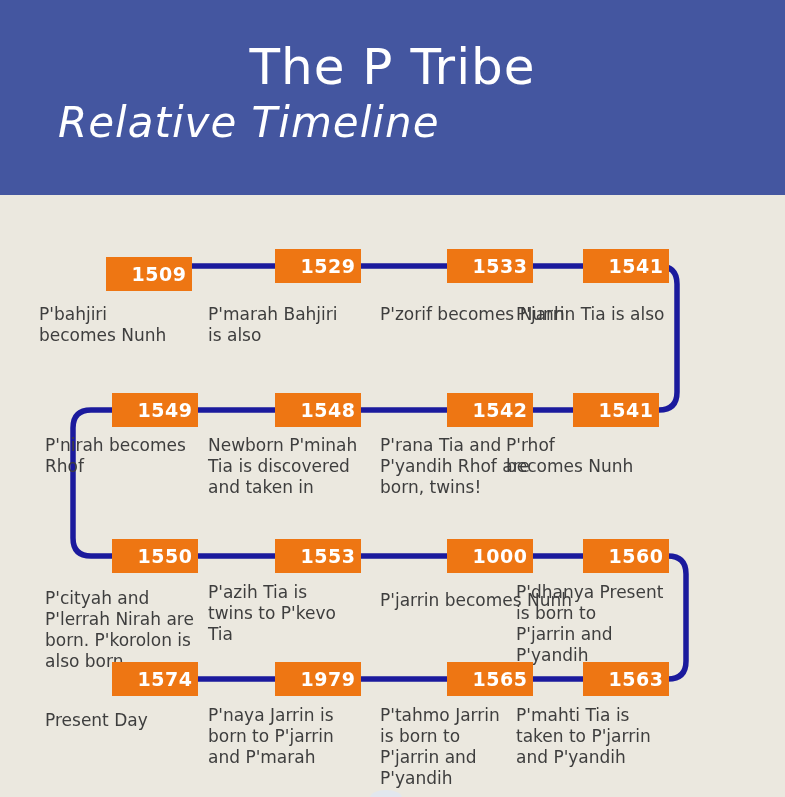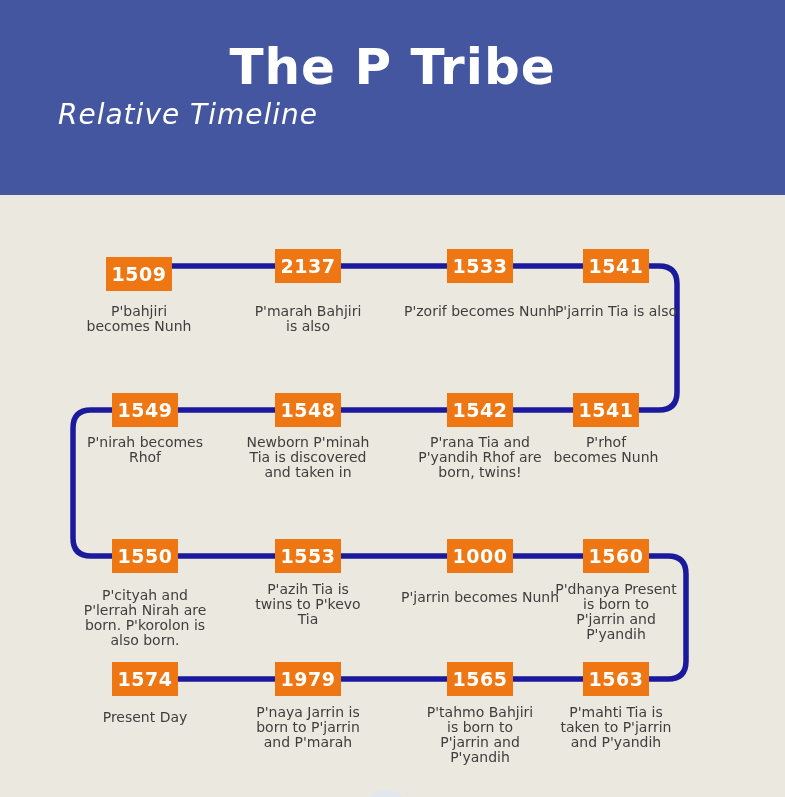--- a/index.html
+++ b/index.html
@@ -11,52 +11,53 @@
   .stage{position:relative;width:785px;height:797px;background:var(--page_bg,#ebe8df);}
 
   
   .banner{
     position:absolute;left:0;top:0;width:785px;height:195px;
     background:var(--header_bg,#4456a0);
   }
   .banner h1{
     margin:0;position:absolute;left:0;top:38px;width:100%;
     text-align:center;color:var(--header_text,#ffffff);
-    font-size:50px;font-weight:700;letter-spacing:1px;
+    font-size:50px;font-weight:400;letter-spacing:1px;
   }
   .banner h2{
     margin:0;position:absolute;left:58px;top:98px;
     color:var(--header_text,#ffffff);
-    font-size:28px;font-weight:400;font-style:italic;letter-spacing:1px;
+    font-size:42px;font-weight:400;font-style:italic;letter-spacing:1px;
   }
 
   
   .tl{position:absolute;left:0;top:0;width:785px;height:797px;}
   svg.connector{position:absolute;left:0;top:0;}
 
   .evt .badge{
     position:absolute;
     left:calc(var(--cx) - 33px);
     top:calc(var(--ly) - 17px + var(--by,0px));
     width:66px;height:34px;
     background:var(--badge_bg,#ee7613);
     color:var(--badge_text,#ffffff);
     font-size:19px;font-weight:600;letter-spacing:.5px;
     display:flex;align-items:center;justify-content:center;
     z-index:2;
+    padding-left:20px;
   }
   .evt .desc{
     position:absolute;
     left:calc(var(--cx) - 100px);
     top:var(--ty);
     width:200px;
-    text-align:center;
+    text-align:left;
     white-space:pre-line;
     color:var(--desc_text,#3e3e3e);
-    font-size:14px;line-height:15px;
+    font-size:17px;line-height:21px;
     z-index:1;
   }
 
   .blob{
     position:absolute;left:370px;top:790px;width:32px;height:15px;
     border-radius:50%;background:#e2e7ee;
   }
 </style>
 </head>
 <body>
@@ -75,21 +76,21 @@
                L 91 410 Q 73 410 73 428 L 73 538 Q 73 556 91 556
                L 668 556 Q 686 556 686 574 L 686 661 Q 686 679 668 679 L 145 679" fill="none" stroke="#1b1a9d" stroke-width="5.5"></path>
     </svg>
 
     <div class="evt" style="--cx:139px; --ly:266px; --ty:304px; --by:8px">
       <div class="badge">1509</div>
       <div class="desc">P'bahjiri
 becomes Nunh</div>
     </div>
     <div class="evt" style="--cx:308px; --ly:266px; --ty:304px">
-      <div class="badge">2137</div>
+      <div class="badge">1529</div>
       <div class="desc">P'marah Bahjiri
 is also</div>
     </div>
     <div class="evt" style="--cx:480px; --ly:266px; --ty:304px">
       <div class="badge">1533</div>
       <div class="desc">P'zorif becomes Nunh</div>
     </div>
     <div class="evt" style="--cx:616px; --ly:266px; --ty:304px">
       <div class="badge">1541</div>
       <div class="desc">P'jarrin Tia is also</div>
@@ -148,21 +149,21 @@
       <div class="desc">Present Day</div>
     </div>
     <div class="evt" style="--cx:308px; --ly:679px; --ty:705px">
       <div class="badge">1979</div>
       <div class="desc">P'naya Jarrin is
 born to P'jarrin
 and P'marah</div>
     </div>
     <div class="evt" style="--cx:480px; --ly:679px; --ty:705px">
       <div class="badge">1565</div>
-      <div class="desc">P'tahmo Bahjiri
+      <div class="desc">P'tahmo Jarrin
 is born to
 P'jarrin and
 P'yandih</div>
     </div>
     <div class="evt" style="--cx:616px; --ly:679px; --ty:705px">
       <div class="badge">1563</div>
       <div class="desc">P'mahti Tia is
 taken to P'jarrin
 and P'yandih</div>
     </div>

